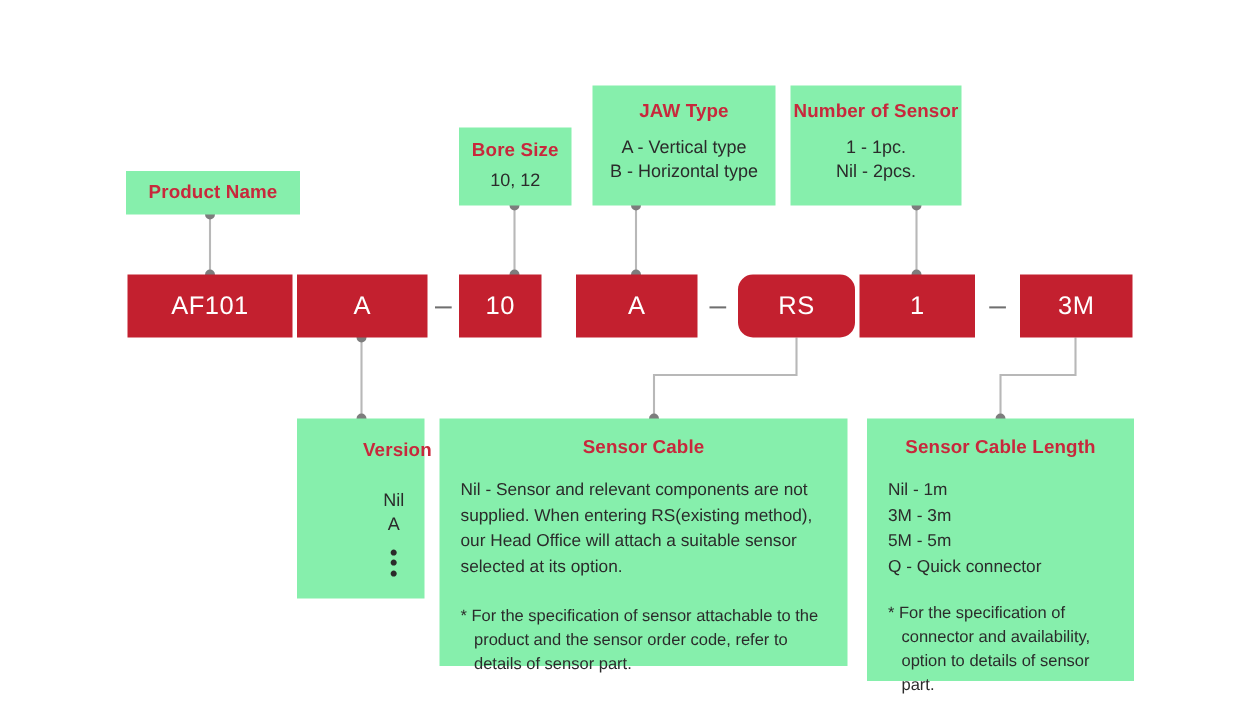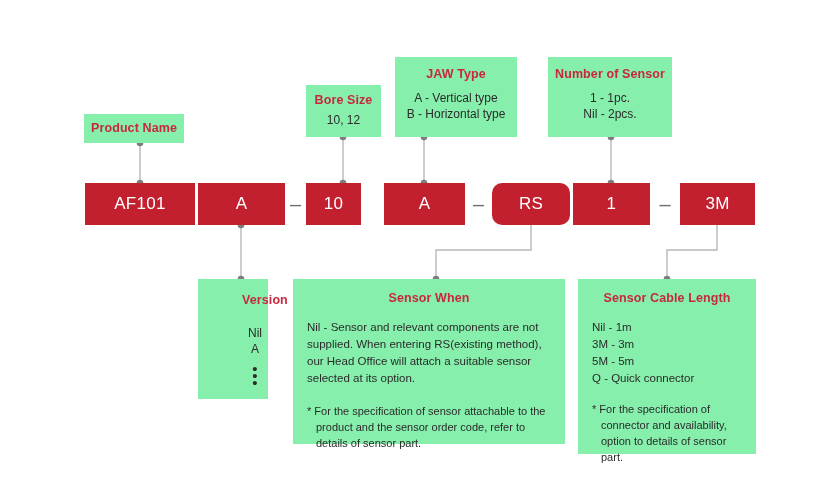--- a/index.html
+++ b/index.html
@@ -108,36 +108,36 @@
         <circle cx="424" cy="183" r="3.3"></circle>
       <circle cx="611" cy="137" r="3.3"></circle>
         <circle cx="611" cy="183" r="3.3"></circle>
       <circle cx="241" cy="225" r="3.3"></circle>
         <circle cx="241" cy="279" r="3.3"></circle>
       <circle cx="436" cy="279" r="3.3"></circle>
       <circle cx="667" cy="279" r="3.3"></circle>
     </g>
   </svg>
 
-  <div class="callout" style="left:84px;top:114px;width:100px;height:29px;padding-top:7px;">
+  <div class="callout" style="left:84px;top:114px;width:116px;height:29px;padding-top:7px;">
     <div class="title">Product Name</div>
   </div>
 
   <div class="callout" style="left:306px;top:85px;width:75px;height:52px;padding-top:8px;">
     <div class="title">Bore Size</div>
     <div class="body" style="margin-top:5px;">10, 12</div>
   </div>
 
   <div class="callout" style="left:395px;top:57px;width:122px;height:80px;padding-top:10px;">
     <div class="title">JAW Type</div>
     <div class="body" style="margin-top:9px;">A - Vertical type</div>
     <div class="body">B - Horizontal type</div>
   </div>
 
-  <div class="callout" style="left:548px;top:57px;width:124px;height:80px;padding-top:10px;">
+  <div class="callout" style="left:527px;top:57px;width:114px;height:80px;padding-top:10px;">
     <div class="title">Number of Sensor</div>
     <div class="body" style="margin-top:9px;">1 - 1pc.</div>
     <div class="body">Nil - 2pcs.</div>
   </div>
 
   <div class="code-box" style="left:85px;width:110px;">AF101</div>
 
   <div class="code-box" style="left:198px;width:87px;">A</div>
 
   <div class="dash" style="left:285px;width:21px;">–</div>
@@ -149,33 +149,33 @@
   <div class="dash" style="left:465px;width:27px;">–</div>
 
   <div class="code-box" style="left:492px;width:78px;border-radius:10px;">RS</div>
 
   <div class="code-box" style="left:573px;width:77px;">1</div>
 
   <div class="dash" style="left:650px;width:30px;">–</div>
 
   <div class="code-box" style="left:680px;width:75px;">3M</div>
 
-  <div class="callout" style="left:198px;top:279px;width:70px;height:120px;padding-top:14px;padding-left:44px;">
+  <div class="callout" style="left:198px;top:279px;width:85px;height:120px;padding-top:14px;padding-left:44px;">
     <div class="title">Version</div>
     <div class="body" style="margin-top:18px;">Nil</div>
     <div class="body">A</div>
     <div class="body" style="margin-top:8px;">
       <span class="dots">•</span>
       <span class="dots">•</span>
       <span class="dots">•</span>
     </div>
   </div>
 
   <div class="callout" style="left:293px;top:279px;width:272px;height:165px;padding:12px 14px 0 14px;">
-    <div class="title">Sensor When</div>
+    <div class="title">Sensor Cable</div>
     <div class="body-left" style="margin-top:14px;">Nil - Sensor and relevant components are not supplied. When entering RS(existing method), our Head Office will attach a suitable sensor selected at its option.</div>
     <div class="note" style="margin-top:16px;">
       <span class="hang">* For the specification of sensor attachable to the product and the sensor order code, refer to details of sensor part.</span>
     </div>
   </div>
 
   <div class="callout" style="left:578px;top:279px;width:178px;height:175px;padding:12px 14px 0 14px;">
     <div class="title">Sensor Cable Length</div>
     <div class="body-left" style="margin-top:14px;">Nil - 1m</div>
     <div class="body-left">3M - 3m</div>

